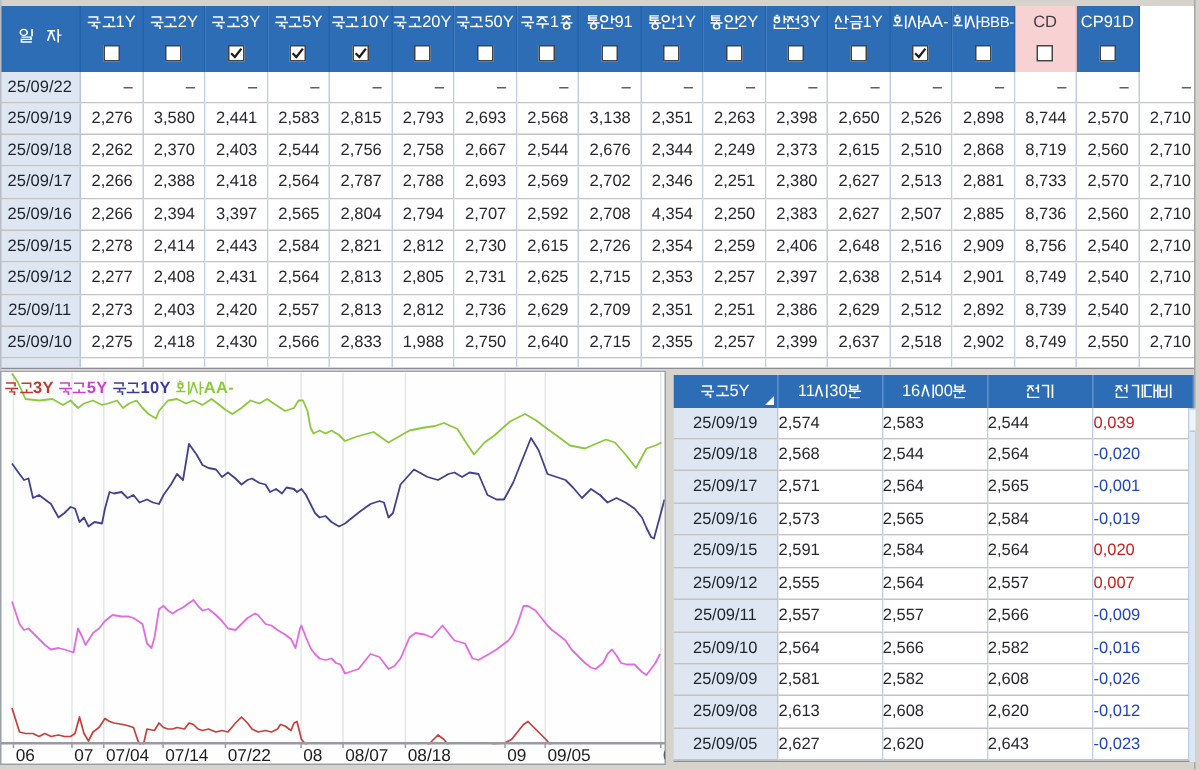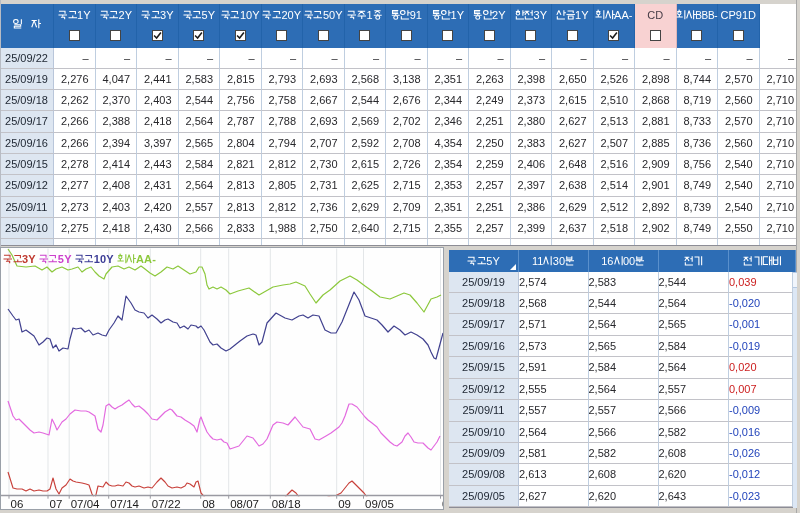--- a/index.html
+++ b/index.html
@@ -294,42 +294,42 @@
             <path d="M8 0.3 V11.1 M8 5.3 H10.4"></path>
           </svg>
           <span>AA-</span>
         </div>
         <div class="cb">
           <svg width="9" height="9" viewBox="0 0 10 10" fill="none" stroke="#1c1c1c" stroke-width="1.7">
             <path d="M1.2 5 L4 7.8 L8.8 1.6"></path>
           </svg>
         </div>
       </div>
-      <div class="hc cd">
-        <div class="hlab">
-          <span>CD</span>
-        </div>
-        <div class="cb"></div>
-      </div>
       <div class="hc">
         <div class="hlab">
           <svg style="vertical-align:middle;overflow:visible;" width="9.5" height="9.6" viewBox="0 0 10 11.5" preserveAspectRatio="none" fill="none" stroke="#fff" stroke-width="1.15">
             <path d="M2.5 0.3 H4.3 M1.3 1.7 H5.7"></path>
             <circle cx="3.5" cy="3.9" r="1.7"></circle>
             <path d="M3.5 6.1 V8.4 M0.5 8.4 H7.1"></path>
             <path d="M9.3 0.3 V11.1"></path>
           </svg>
           <svg style="vertical-align:middle;overflow:visible;" width="9.5" height="9.6" viewBox="0 0 10 11.5" preserveAspectRatio="none" fill="none" stroke="#fff" stroke-width="1.15">
             <path d="M3.2 0.7 L0.7 9.9 M3.2 0.7 L5.9 9.9"></path>
             <path d="M8 0.3 V11.1 M8 5.3 H10.4"></path>
           </svg>
           <span style="font-size:10px;letter-spacing:-0.3px">BBB-</span>
         </div>
         <div class="cb"></div>
       </div>
+      <div class="hc cd">
+        <div class="hlab">
+          <span>CD</span>
+        </div>
+        <div class="cb"></div>
+      </div>
       <div class="hc">
         <div class="hlab">
           <span>CP91D</span>
         </div>
         <div class="cb"></div>
       </div>
     </div>
     <div class="trow">
       <div class="tc date">25/09/22</div>
       <div class="tc">–</div>
@@ -347,21 +347,21 @@
       <div class="tc">–</div>
       <div class="tc">–</div>
       <div class="tc">–</div>
       <div class="tc">–</div>
       <div class="tc">–</div>
       <div class="tc">–</div>
     </div>
     <div class="trow">
       <div class="tc date">25/09/19</div>
       <div class="tc">2,276</div>
-      <div class="tc">4,047</div>
+      <div class="tc">3,580</div>
       <div class="tc">2,441</div>
       <div class="tc">2,583</div>
       <div class="tc">2,815</div>
       <div class="tc">2,793</div>
       <div class="tc">2,693</div>
       <div class="tc">2,568</div>
       <div class="tc">3,138</div>
       <div class="tc">2,351</div>
       <div class="tc">2,263</div>
       <div class="tc">2,398</div>

